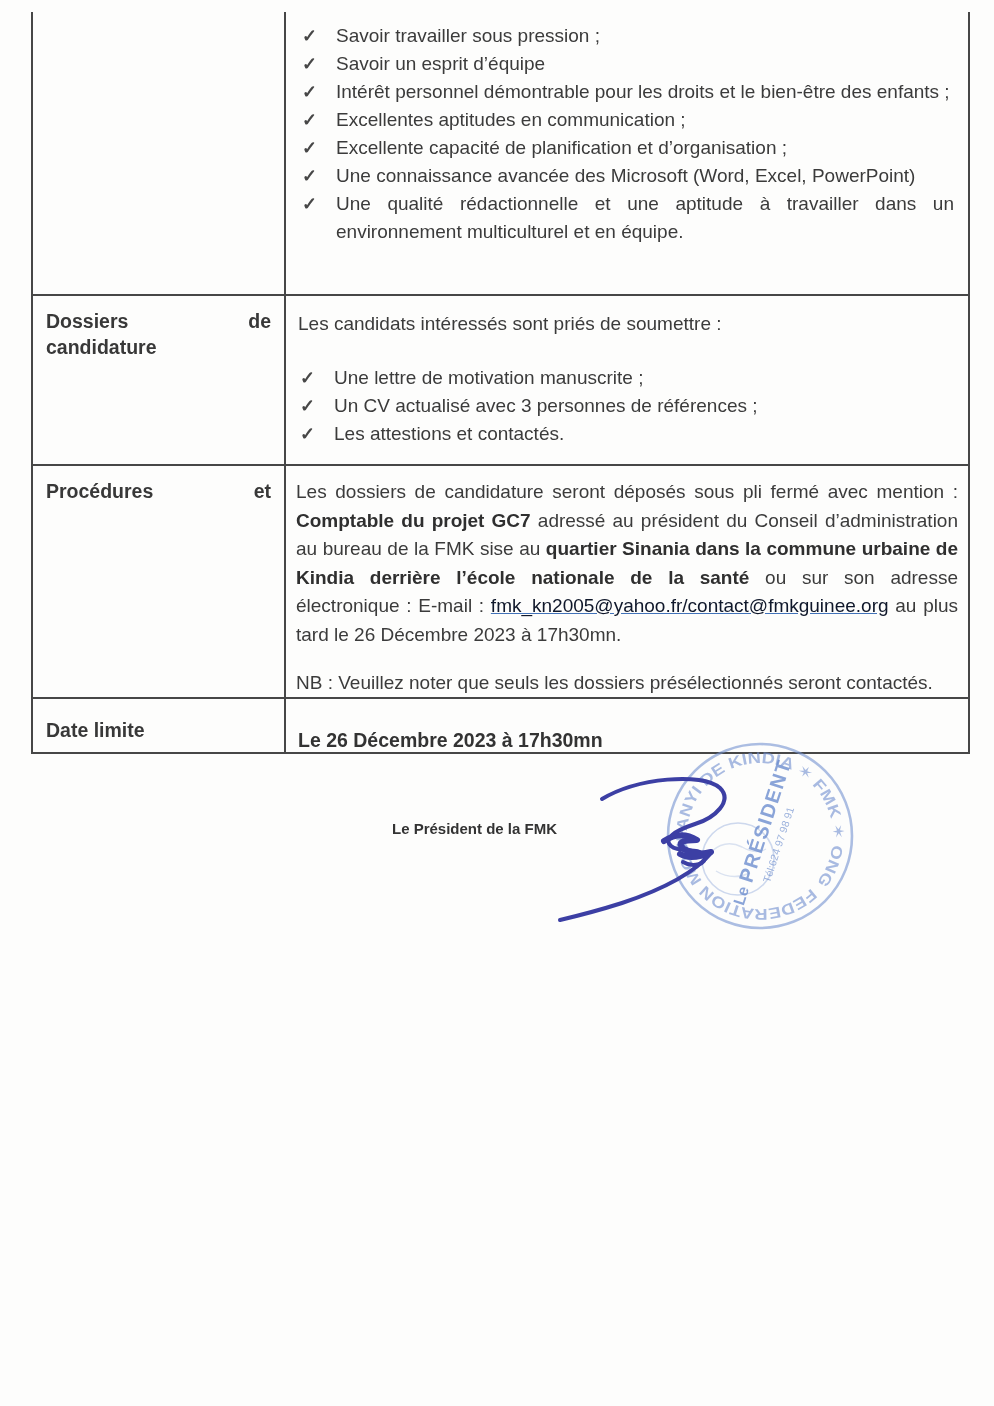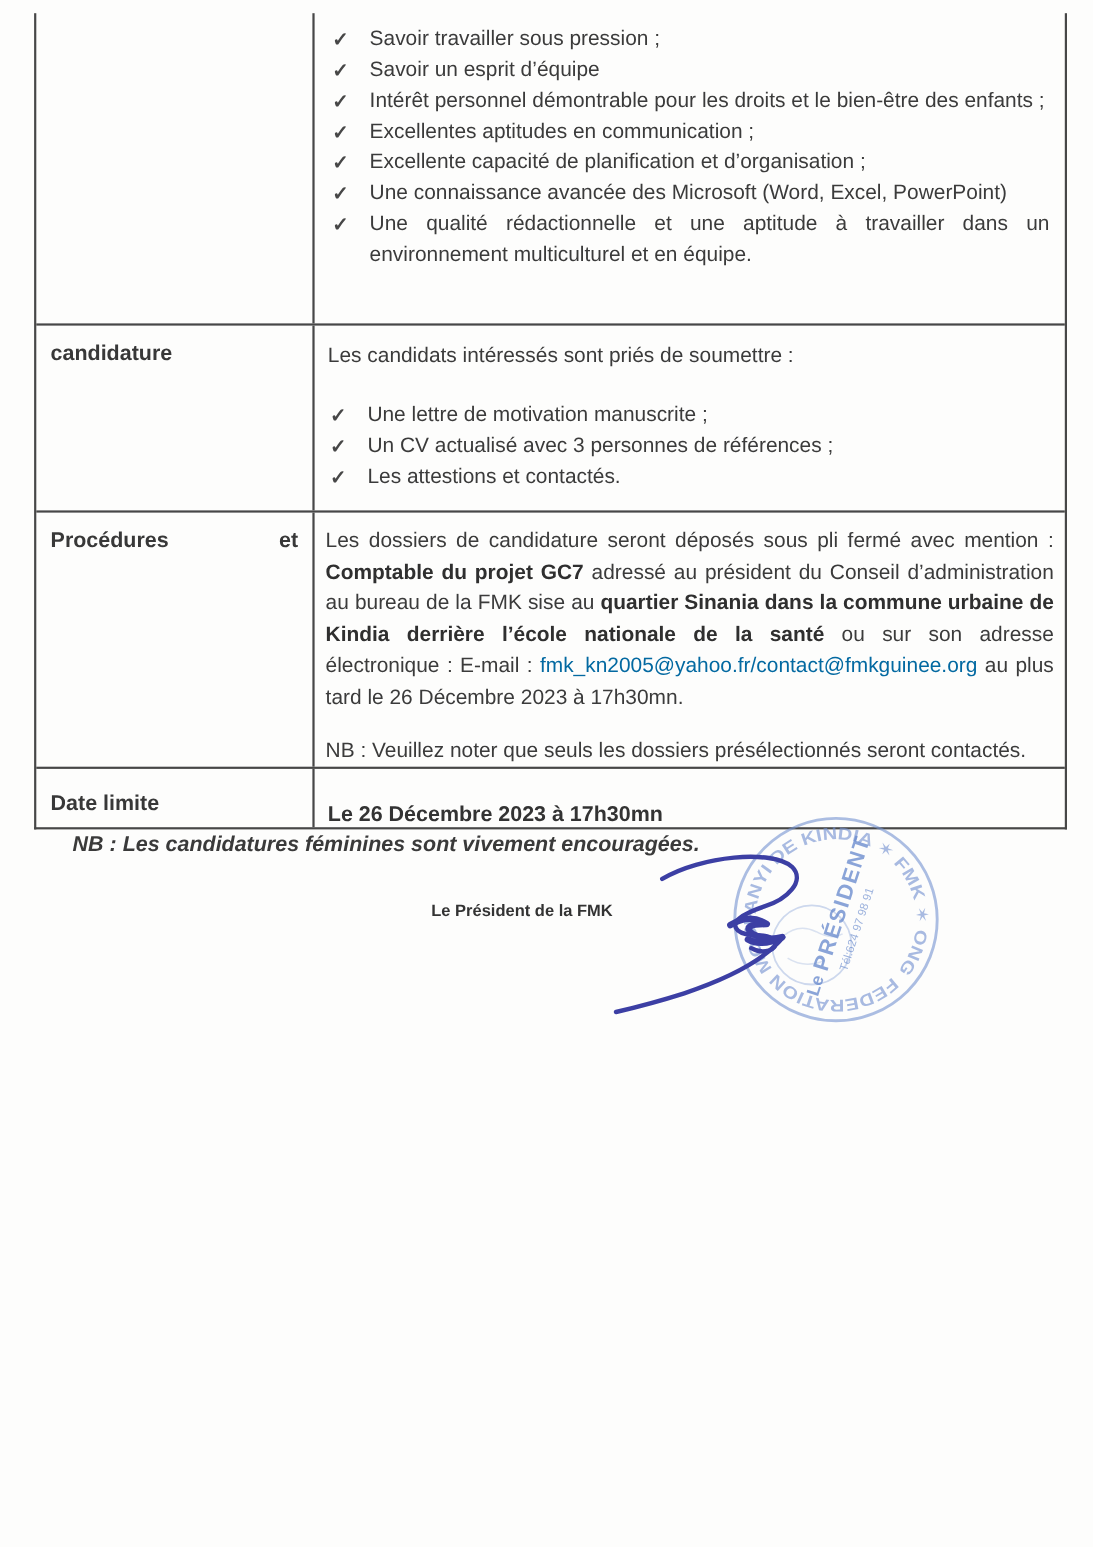--- a/index.html
+++ b/index.html
@@ -47,21 +47,22 @@
   .chk-item { display:flex; font-size:19px; line-height:28px; }
   .chk { width:34px; flex:none; color:#474747; font-weight:bold; font-size:18px; }
   .chk-text { flex:1; text-align:justify; padding-right:6px; }
 
   .intro-line { font-size:19px; line-height:28px; margin-bottom:26px; }
   .sub-list { margin-left:2px; }
 
   .proc-para { font-size:19px; line-height:28.5px; text-align:justify; margin:0; }
   .proc-para b { color:#2f2f2f; }
   .email-link {
-    color:#0369a1;
+    color:#0f172a;
+    text-decoration:underline;
     text-decoration-color:#4272b8;
     cursor:pointer;
     word-break:break-all;
   }
   .nb-line { font-size:19px; line-height:28px; margin-top:20px; }
 
   .date-value { font-size:19.5px; font-weight:bold; color:#333; padding-top:6px; }
   .row-date .cell-label { padding-top:18px; }
 
   
@@ -114,20 +115,24 @@
           <li class="chk-item">
             <span class="chk">✓</span>
             <span class="chk-text">Une qualité rédactionnelle et une aptitude à travailler dans un environnement multiculturel et en équipe.</span>
           </li>
         </ul>
       </div>
     </div>
 
     <div class="trow row-dossiers">
       <div class="cell-label">
+        <div class="label-line1">
+          <span>Dossiers</span>
+          <span>de</span>
+        </div>
         <div>candidature</div>
       </div>
       <div class="cell-content">
         <div class="intro-line">Les candidats intéressés sont priés de soumettre :</div>
         <ul class="chk-list sub-list">
           <li class="chk-item">
             <span class="chk">✓</span>
             <span class="chk-text">Une lettre de motivation manuscrite ;</span>
           </li>
           <li class="chk-item">
@@ -159,21 +164,20 @@
       <div class="cell-label">
         <span>Date limite</span>
       </div>
       <div class="cell-content">
         <div class="date-value">Le 26 Décembre 2023 à 17h30mn</div>
       </div>
     </div>
 
   </div>
 
-  <div class="footer-note">NB : Les candidatures féminines sont vivement encouragées.</div>
 
   <div class="signatory">Le Président de la FMK</div>
 
   <svg class="stamp-svg" width="200" height="200" viewBox="0 0 200 200">
     <defs>
       <path id="ringPath" d="M 27 95 a 73 73 0 1 1 146 0 a 73 73 0 1 1 -146 0 a 73 73 0 1 1 146 0 a 73 73 0 1 1 -146 0" fill="none"></path>
     </defs>
     <circle cx="100" cy="95" r="92" fill="none" stroke="rgba(116,146,208,0.60)" stroke-width="2.6"></circle>
     <circle cx="78" cy="118" r="36" fill="none" stroke="rgba(116,146,208,0.35)" stroke-width="1.6"></circle>
     <path d="M 52 110 q 14 -12 30 -4 q 14 8 24 2 M 56 130 q 16 10 34 2" fill="none" stroke="rgba(116,146,208,0.25)" stroke-width="1.4"></path>

